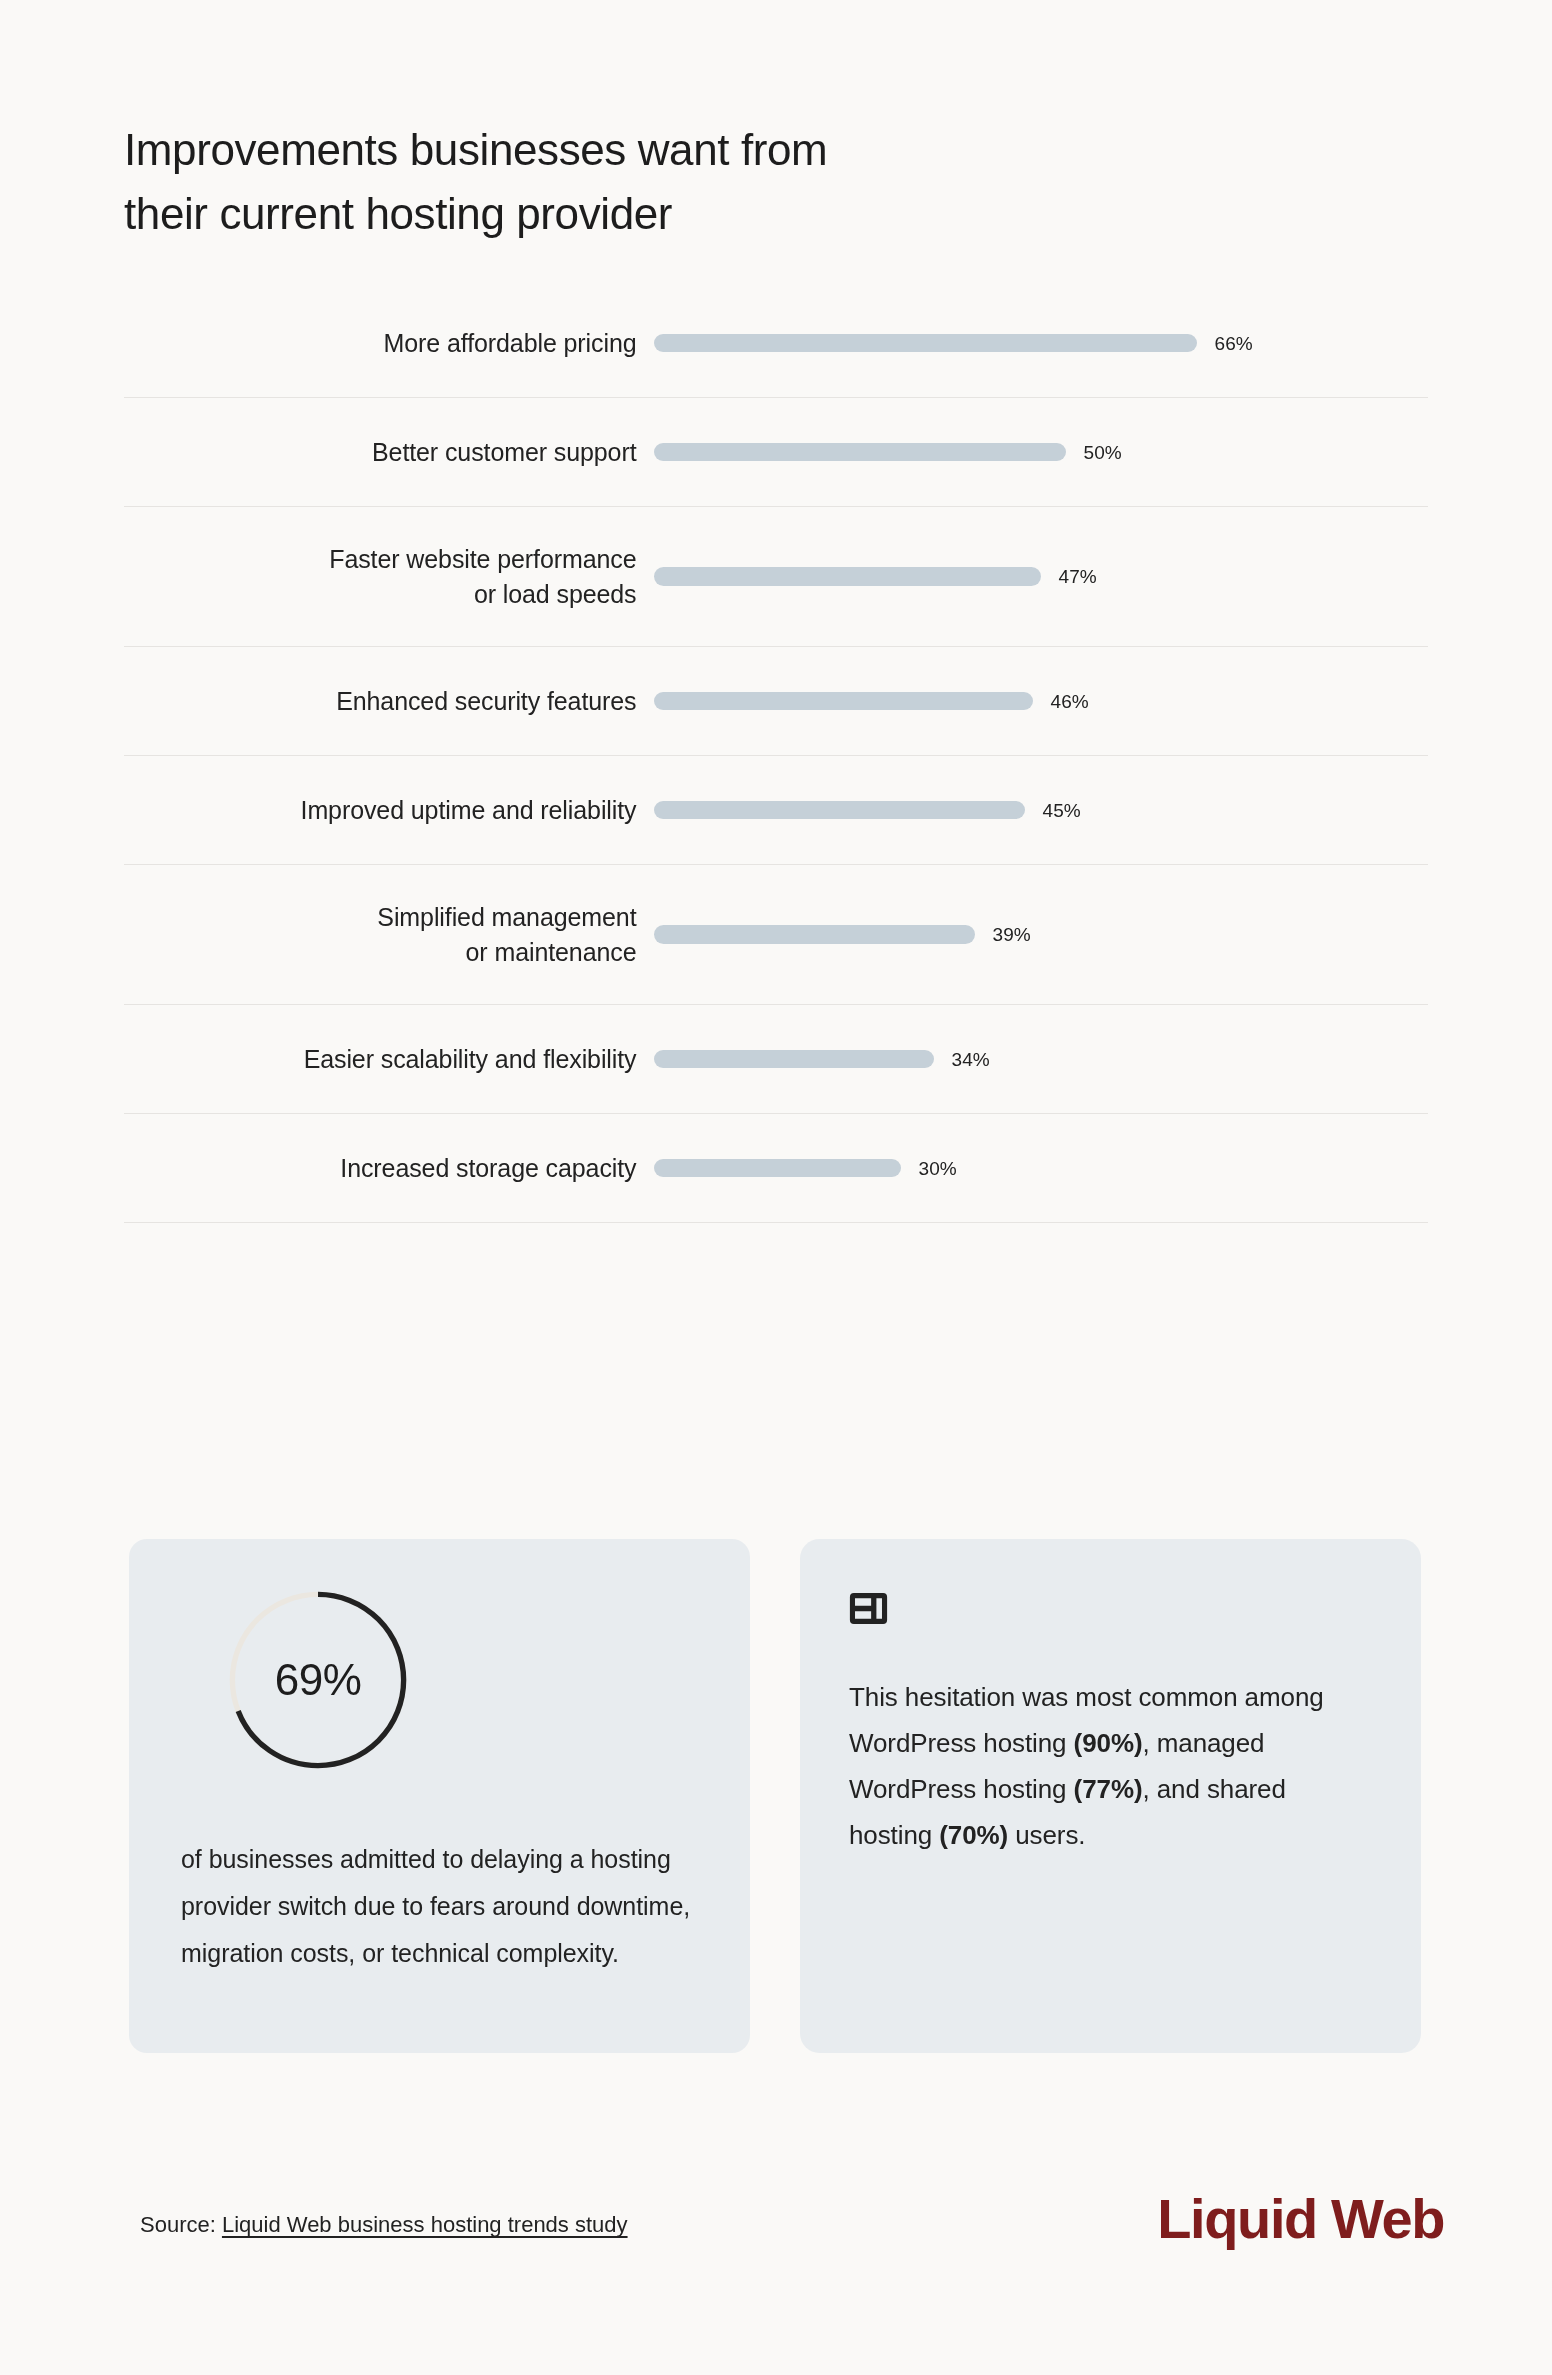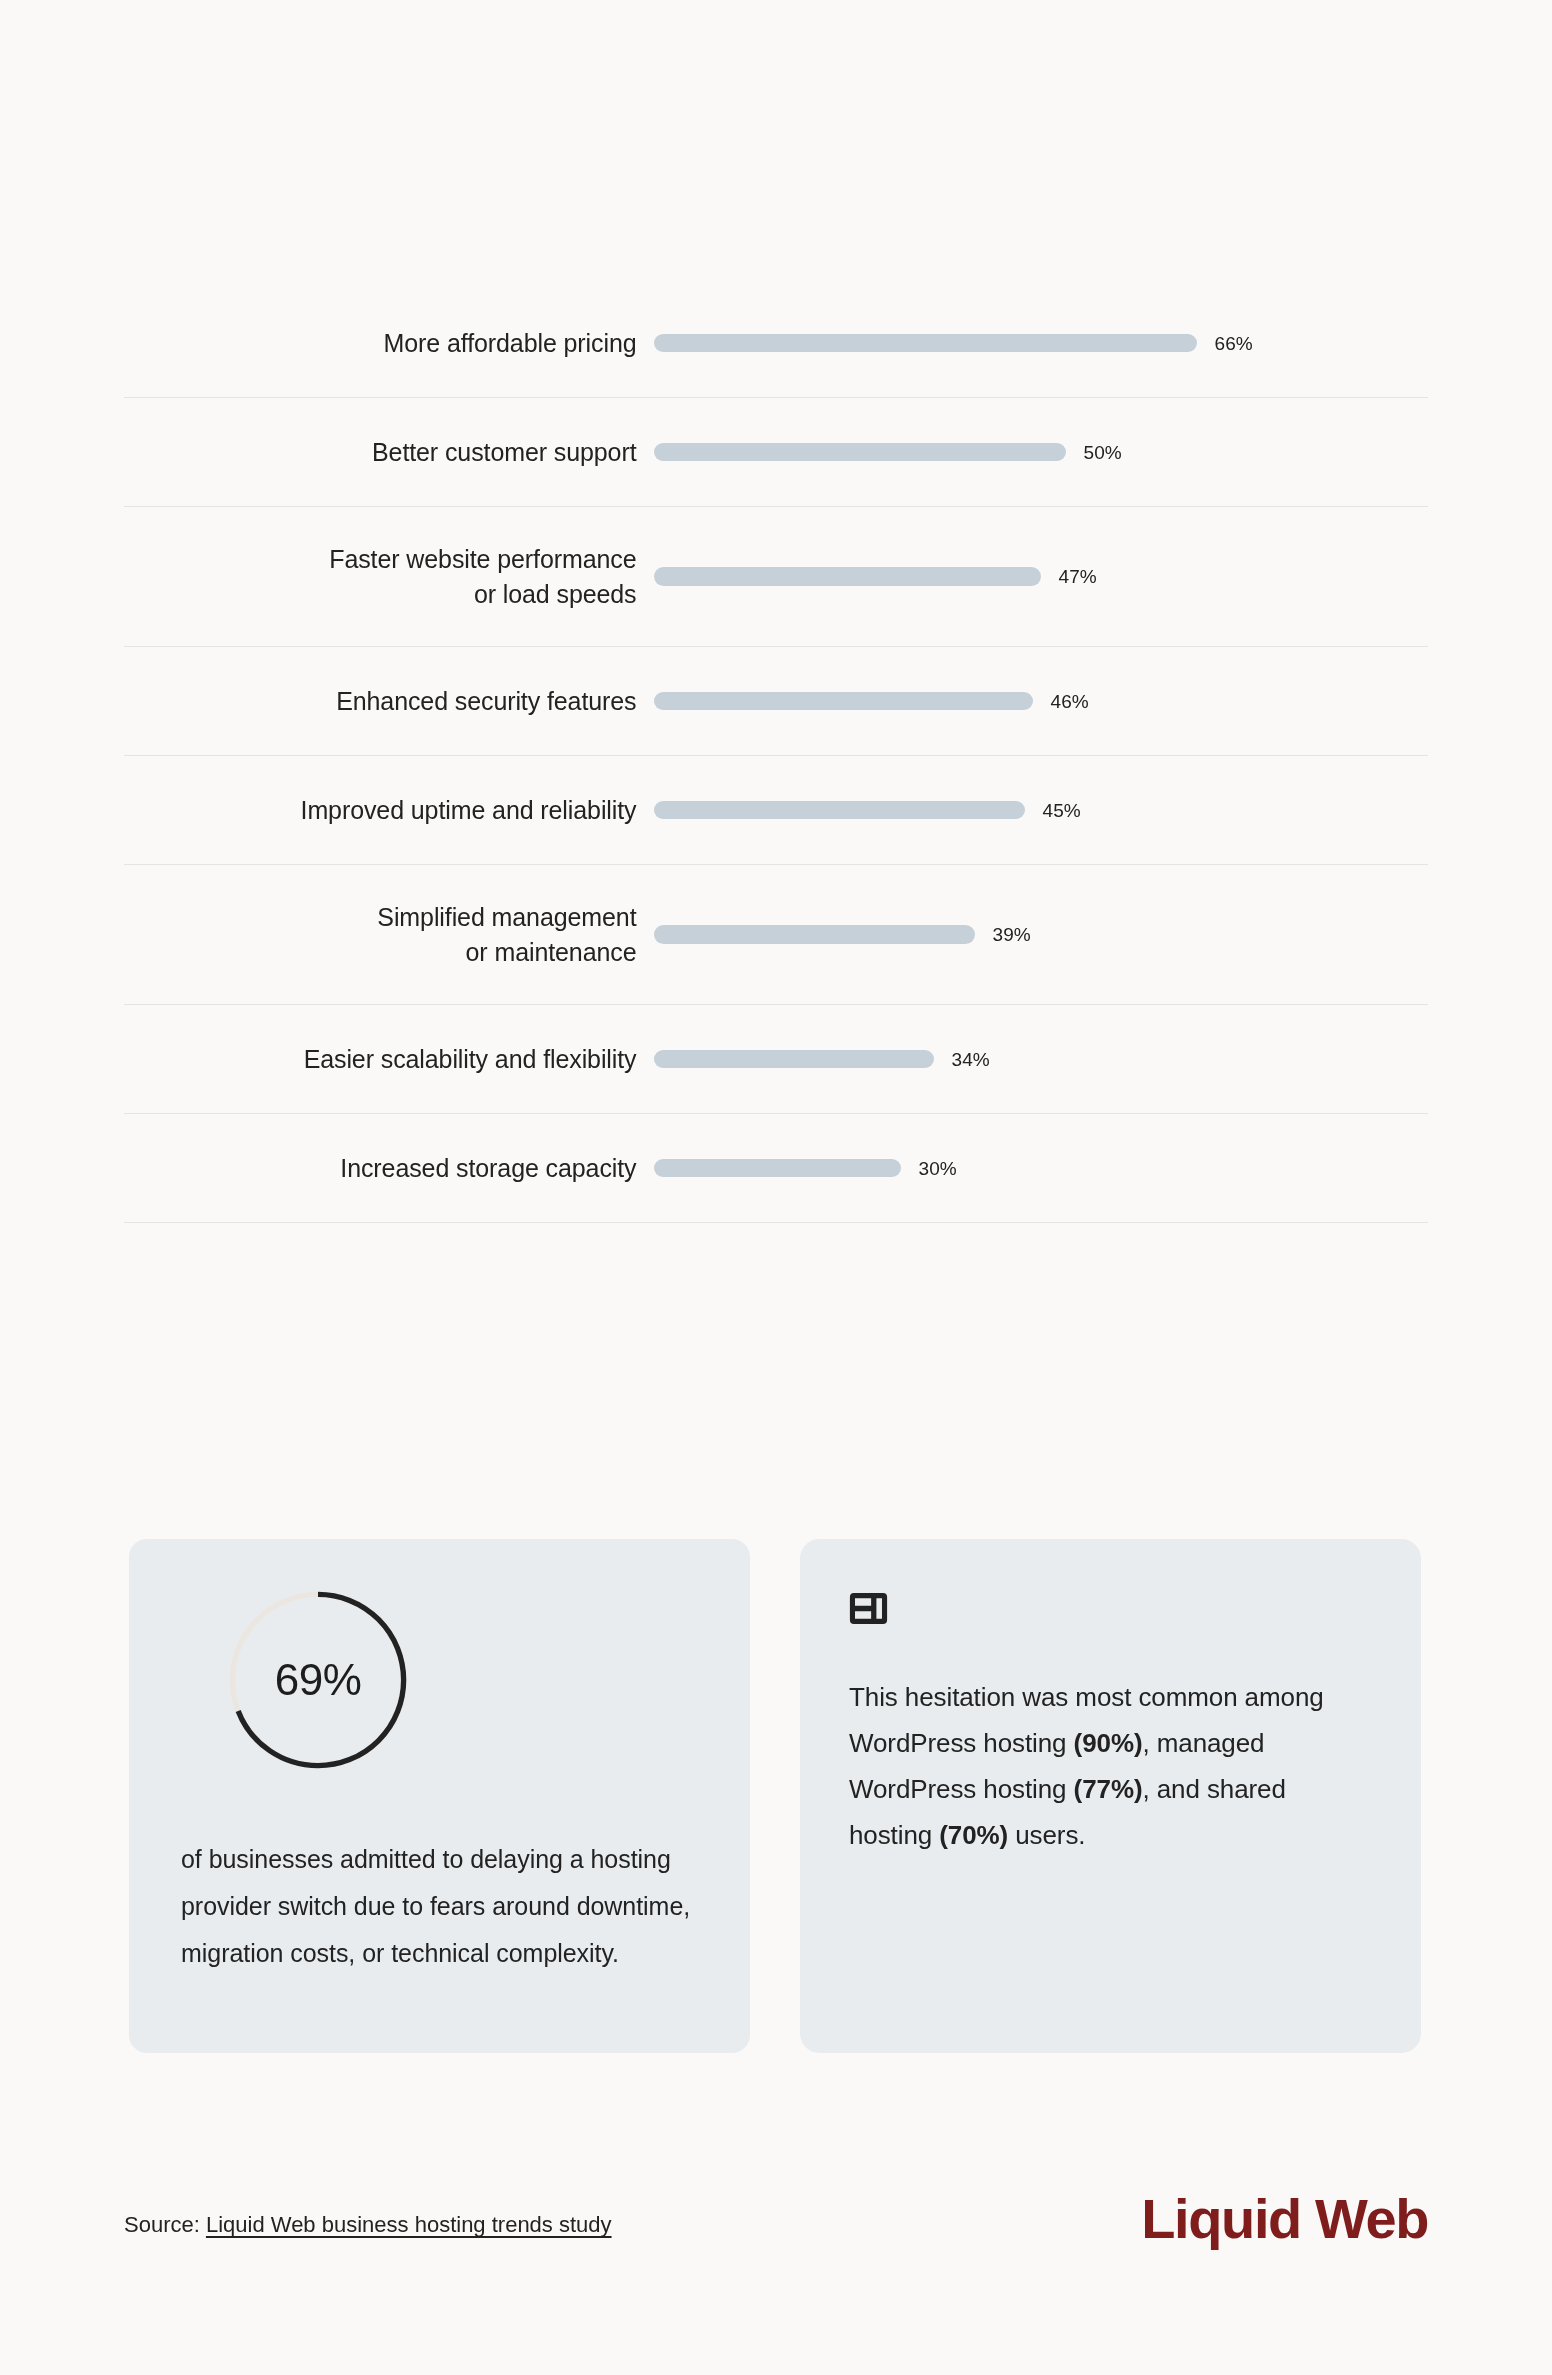--- a/index.html
+++ b/index.html
@@ -154,21 +154,21 @@
     font-size: 26px;
     line-height: 46px;
     color: #222222;
     letter-spacing: -0.1px;
   }
   .card-right-text b { font-weight: 700; }
 
   
   .footer {
     position: absolute;
-    left: 124px;
+    left: 140px;
     top: 2189px;
     width: 1304px;
     display: flex;
     align-items: flex-end;
     justify-content: space-between;
   }
   .source {
     font-size: 22px;
     line-height: 29px;
     color: #222222;
@@ -185,20 +185,24 @@
     font-weight: 700;
     letter-spacing: -1.4px;
     color: #7f1d1d;
   }
 </style>
 </head>
 <body>
 
 <div class="page">
 
+  <div class="title-block">
+    <div class="title-line">Improvements businesses want from</div>
+    <div class="title-line">their current hosting provider</div>
+  </div>
 
   <div class="chart" id="chart">
       <div class="chart-row">
         <div class="row-label">
           <span>More affordable pricing</span>
         </div>
         <div class="row-track">
           <div class="row-bar" style="width: 543px; background: rgb(197, 208, 216);"></div>
           <div class="row-value">66%</div>
         </div>

